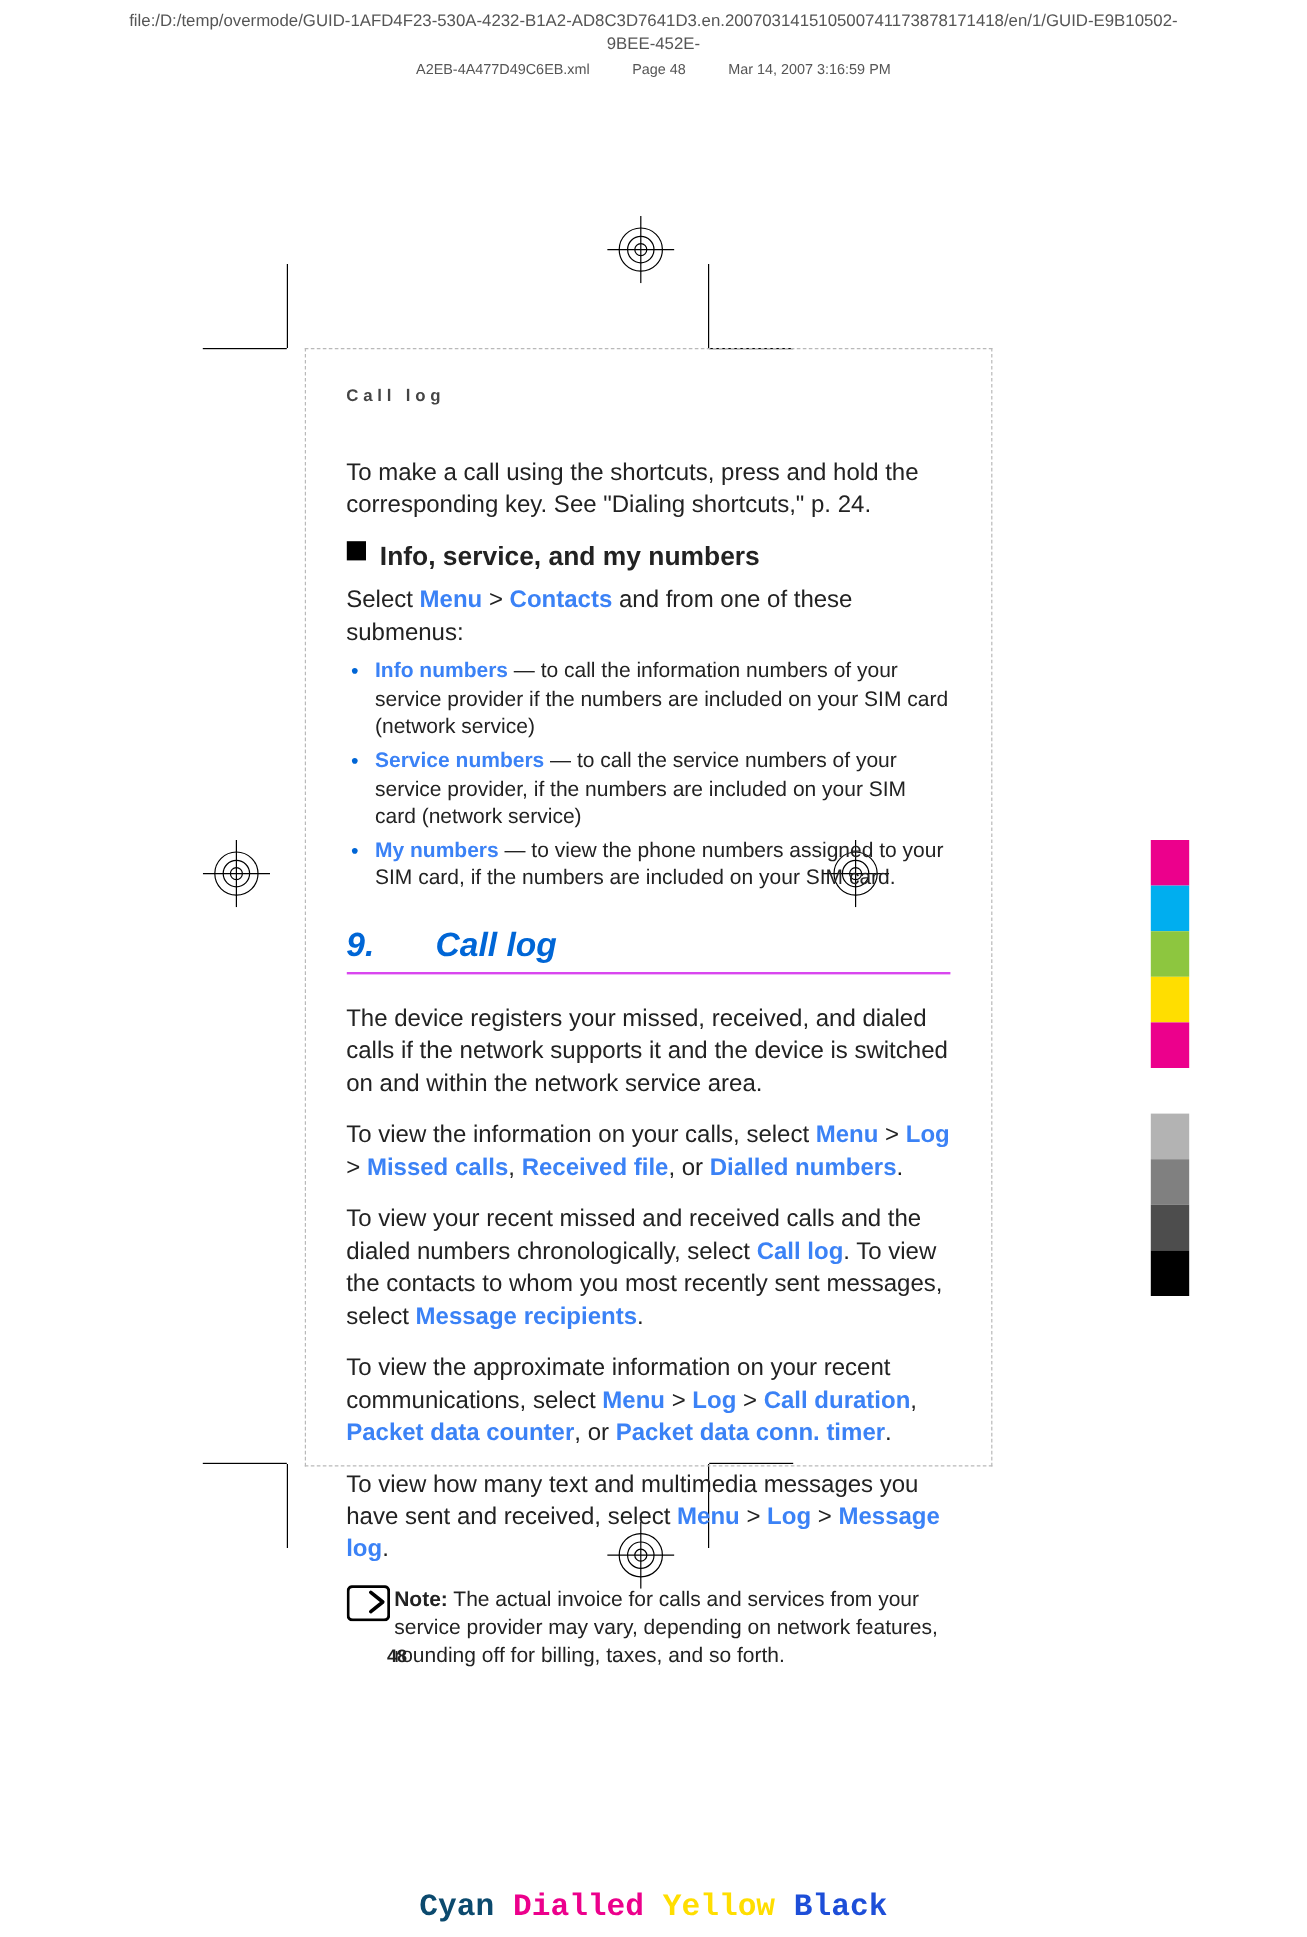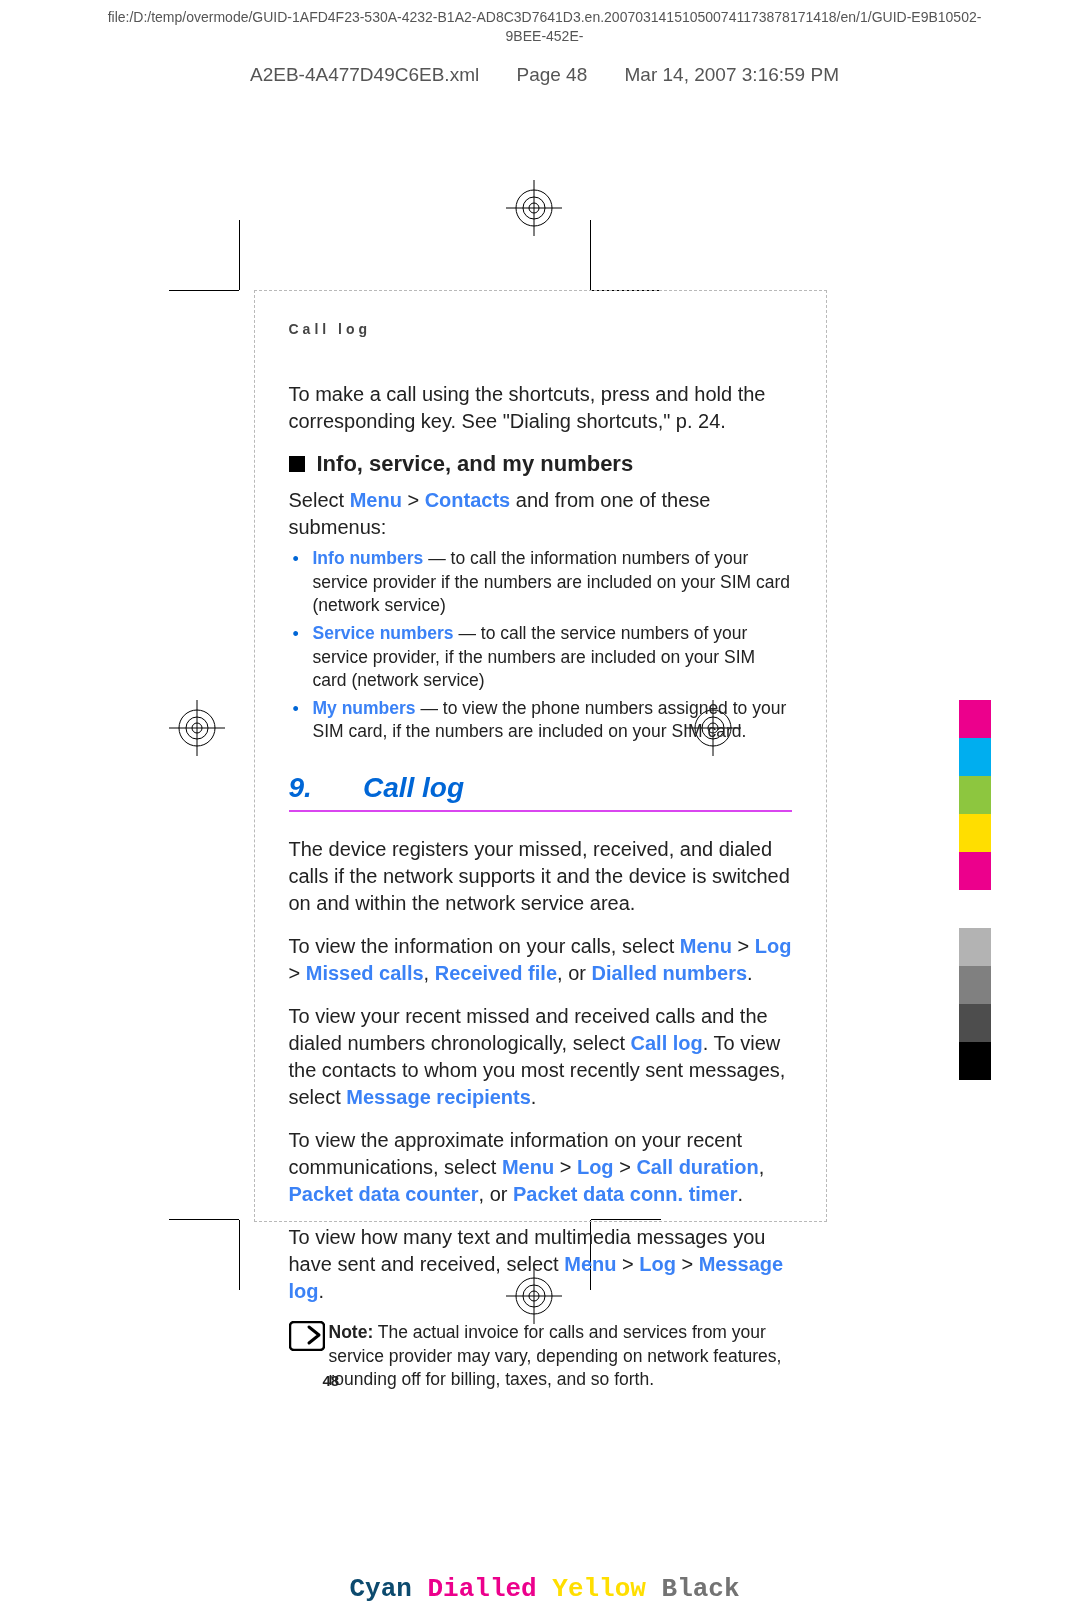--- a/index.html
+++ b/index.html
@@ -1,19 +1,19 @@
 <!DOCTYPE html>
 <html><head>
 <meta charset="utf-8">
 <style>
   html,body{margin:0;padding:0;background:#fff;font-family:Arial,Helvetica,sans-serif;color:#222;}
   .page{width:892px;height:1614px;position:relative;margin:0 auto;background:#fff;}
   .hdr-path{position:absolute;top:8px;left:0;right:0;text-align:center;font-size:14px;color:#555;line-height:1.35;}
   .hdr-path div:first-child{font-size:14px;}
-  .hdr-path .meta{margin-top:16px;font-size:19px;}
+  .hdr-path .meta{margin-top:4px;font-size:12px;}
   .hdr-path .meta span{margin:0 16px;}
   
   .crop{position:absolute;background:#000;}
   .crop.h{height:1px;width:70px;}
   .crop.v{width:1px;height:70px;}
   .ctl-h{top:290px;left:70px;} .ctl-v{top:220px;left:140px;}
   .ctr-h{top:290px;right:330px;} .ctr-v{top:220px;right:400px;}
   .cbl-h{top:1219px;left:70px;} .cbl-v{top:1220px;left:140px;}
   .cbr-h{top:1219px;right:330px;} .cbr-v{top:1220px;right:400px;}
   
@@ -21,27 +21,27 @@
   .reg svg{width:56px;height:56px;display:block;}
   .reg-top{top:180px;left:407px;}
   .reg-left{top:700px;left:70px;}
   .reg-right{top:700px;right:250px;}
   .reg-bot{top:1268px;left:407px;}
   
   .colorbars{position:absolute;right:0;top:700px;width:32px;}
   .colorbars div{width:32px;height:38px;}
   
   .cmyk{position:absolute;bottom:10px;left:0;right:0;text-align:center;font-size:26px;font-weight:bold;font-family:"Courier New",monospace;}
-  .cmyk .c{color:#0c4a6e;} .cmyk .m{color:#ec008c;} .cmyk .y{color:#ffde00;} .cmyk .k{color:#737373;}
+  .cmyk .c{color:#0c4a6e;} .cmyk .m{color:#ec008c;} .cmyk .y{color:#ffde00;} .cmyk .k{color:#1d4ed8;}
   
   .frame{position:absolute;top:290px;left:155px;width:573px;height:932px;border:1px dashed #b9b9b9;padding:30px 34px 20px 34px;box-sizing:border-box;}
   .running-head{font-size:14px;font-weight:bold;letter-spacing:4px;color:#444;margin-bottom:44px;}
   .body-text{font-size:20px;line-height:1.35;color:#222;}
   .para{margin:0 0 16px 0;}
-  .sec-head{font-size:22px;font-weight:bold;margin:6px 0 10px 0;display:flex;align-items:center;}
+  .sec-head{font-size:22px;font-weight:bold;margin:6px 0 10px 0;display:flex;}
   .sec-head .sq{width:16px;height:16px;background:#000;display:inline-block;margin-right:12px;}
   .link{color:#3b82f6;font-weight:bold;}
   ul.bul{list-style:none;padding:0;margin:0 0 8px 0;}
   ul.bul li{position:relative;padding-left:24px;margin-bottom:4px;line-height:1.35;font-size:17.5px;}
   ul.bul li:before{content:"•";position:absolute;left:4px;top:0;color:#0066d6;font-size:18px;}
   .chapter{border-bottom:2px solid #d946ef;padding-bottom:6px;margin:28px 0 24px 0;font-style:italic;}
   .chapter .num{color:#0066d6;font-size:28px;font-weight:bold;display:inline-block;width:70px;}
   .chapter .title{color:#0066d6;font-size:28px;font-weight:bold;}
   .note{display:flex;align-items:flex-start;margin-top:4px;}
   .note .nicon{flex:0 0 40px;}

